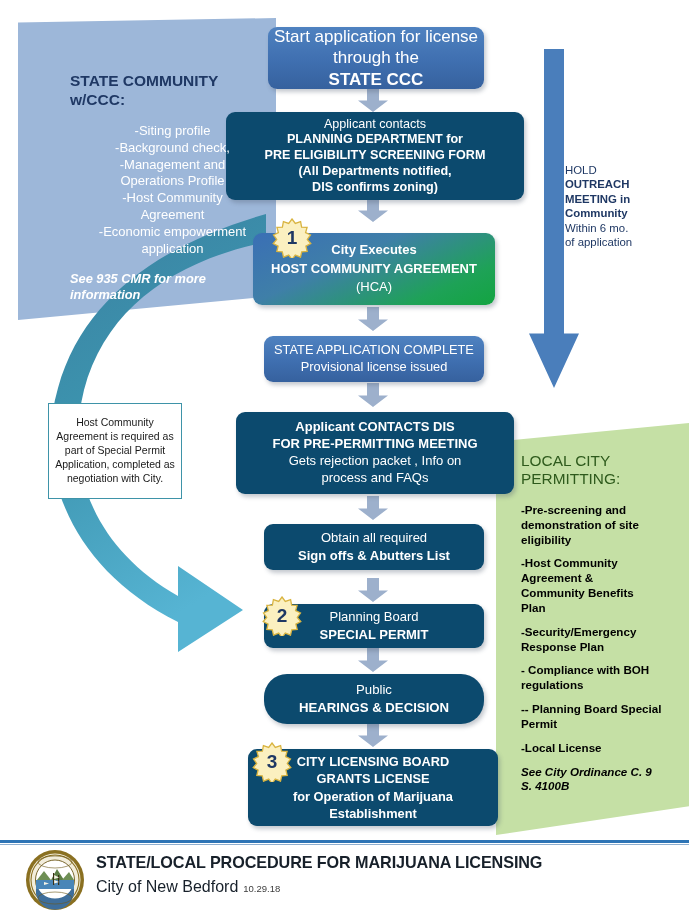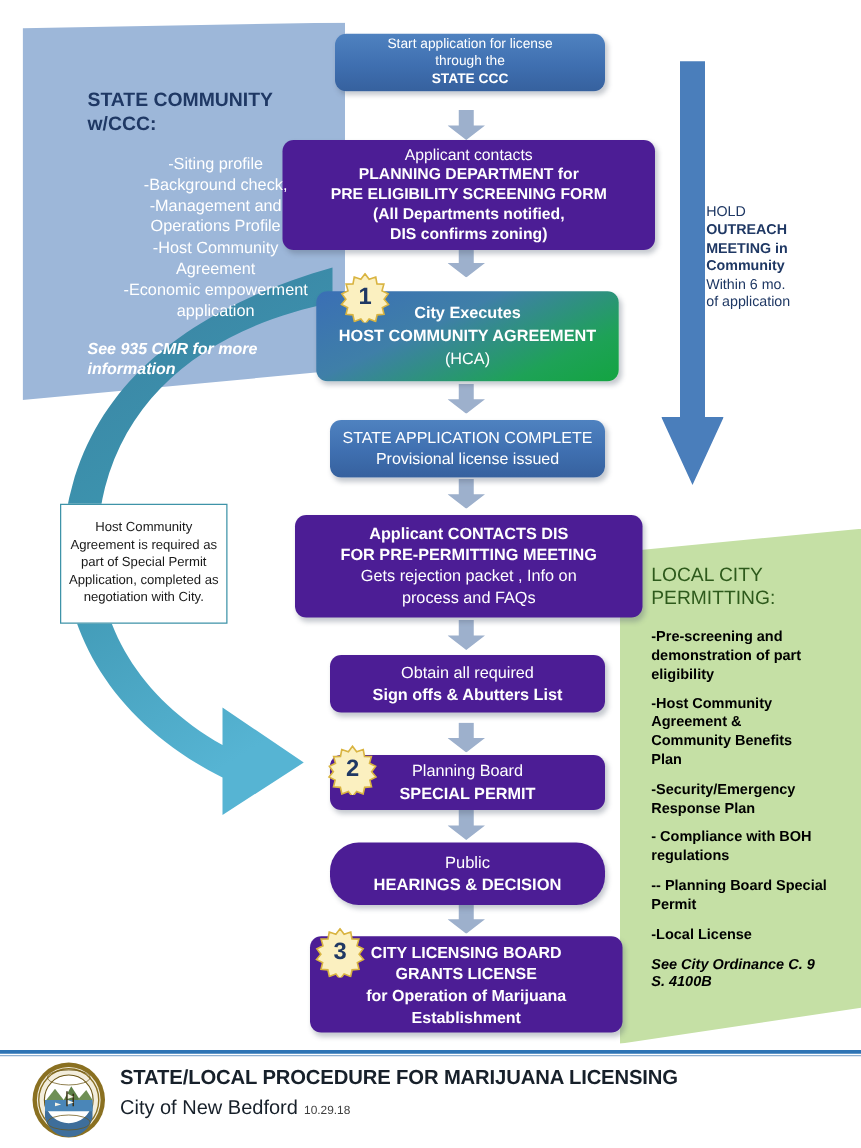--- a/index.html
+++ b/index.html
@@ -114,21 +114,21 @@
     text-align: center;
     color: #ffffff;
     z-index: 5;
     box-shadow: 2px 3px 4px rgba(80,90,110,0.33);
     padding: 4px 8px;
   }
   .box.blue {
     background: linear-gradient(180deg, #4F82C0 0%, #3F6FB0 55%, #36619E 100%);
   }
   .box.green {
-    background: #4c1d95;
+    background: #0c4a6e;
   }
   .box.bluegreen {
     background: linear-gradient(155deg, #3A6FB5 0%, #3F7FA8 38%, #1EA257 78%, #13A441 100%);
   }
   .box .ln { display: block; white-space: nowrap; }
   .ln.b { font-weight: bold; }
 
   
   .arrow-down {
     position: absolute;
@@ -298,21 +298,21 @@
     </div>
   </div>
 
   <div class="panel-local"></div>
   <div class="panel-local-text">
     <div class="panel-local-title">
       <div>LOCAL CITY</div>
       <div>PERMITTING:</div>
     </div>
     <div class="panel-local-item" style="white-space:pre-line">-Pre-screening and
-demonstration of part
+demonstration of site
 eligibility</div>
     <div class="panel-local-item" style="white-space:pre-line">-Host Community
 Agreement &amp;
 Community Benefits
 Plan</div>
     <div class="panel-local-item" style="white-space:pre-line">-Security/Emergency
 Response Plan</div>
     <div class="panel-local-item" style="white-space:pre-line">- Compliance with BOH
 regulations</div>
     <div class="panel-local-item" style="white-space:pre-line">-- Planning Board Special
@@ -356,21 +356,21 @@
 
   <div class="arrow-down" style="left:358px; top:88px; width:30px; height:24px;"></div>
   <div class="arrow-down" style="left:358px; top:198px; width:30px; height:24px;"></div>
   <div class="arrow-down" style="left:358px; top:307px; width:30px; height:24px;"></div>
   <div class="arrow-down" style="left:358px; top:383px; width:30px; height:24px;"></div>
   <div class="arrow-down" style="left:358px; top:496px; width:30px; height:24px;"></div>
   <div class="arrow-down" style="left:358px; top:578px; width:30px; height:24px;"></div>
   <div class="arrow-down" style="left:358px; top:648px; width:30px; height:24px;"></div>
   <div class="arrow-down" style="left:358px; top:723px; width:30px; height:24px;"></div>
 
-  <div class="box blue" style="left:268px; top:27px; width:216px; height:46px; font-size:11px; line-height:1.26;">
+  <div class="box blue" style="left:268px; top:27px; width:216px; height:62px; font-size:17px; line-height:1.26;">
     <span class="ln">Start application for license</span>
     <span class="ln">through the</span>
     <span class="ln b">STATE CCC</span>
   </div>
 
   <div class="box green" style="left:226px; top:112px; width:298px; height:88px; font-size:12.6px; line-height:1.25;">
     <span class="ln">Applicant contacts</span>
     <span class="ln b">PLANNING DEPARTMENT for</span>
     <span class="ln b">PRE ELIGIBILITY SCREENING FORM</span>
     <span class="ln b">(All Departments notified,</span>

